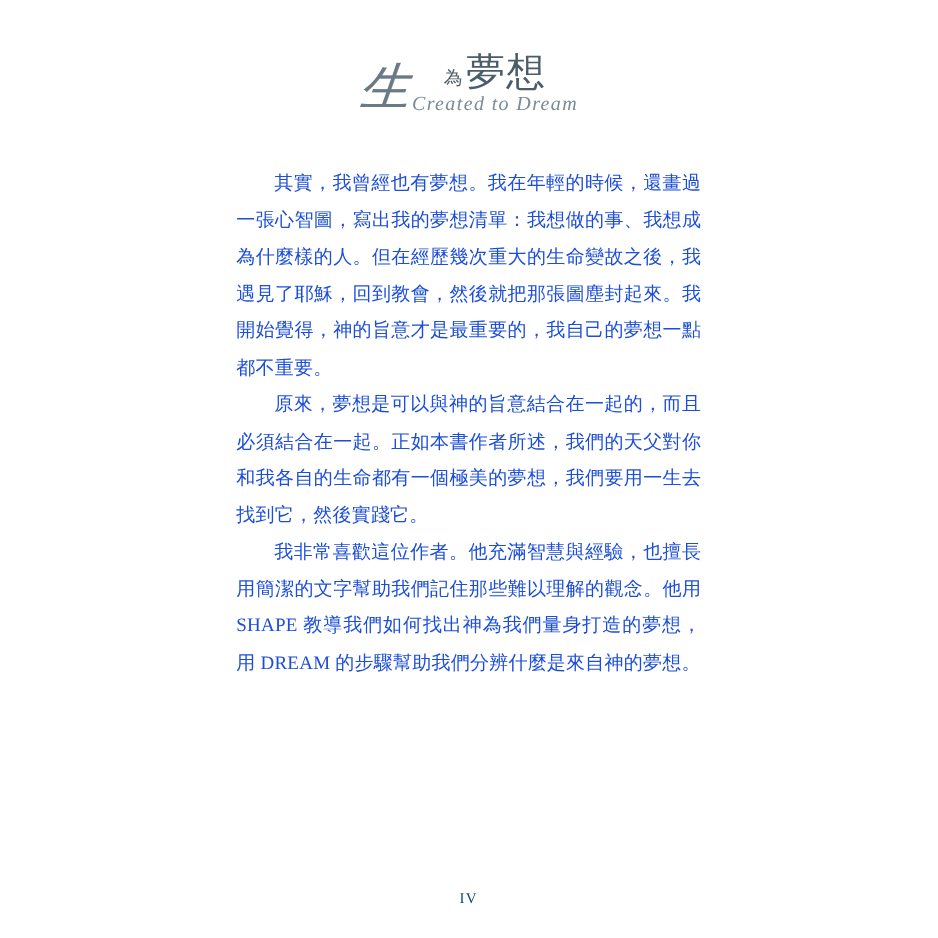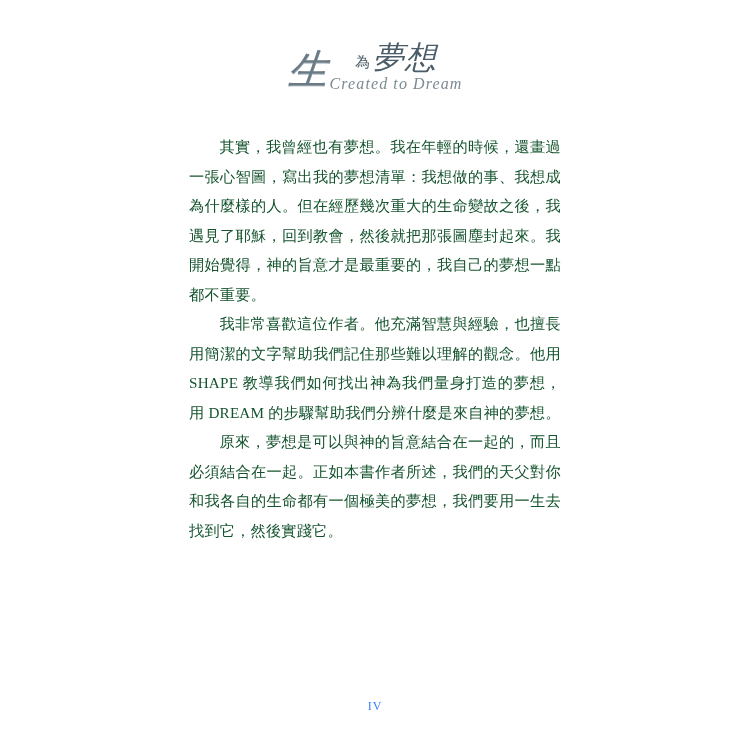--- a/index.html
+++ b/index.html
@@ -58,56 +58,55 @@
   }
   .logo-small {
     font-size: 15px;
     letter-spacing: 1px;
     margin-right: 2px;
     transform: translateY(-1px);
   }
   .logo-big {
     font-size: 31px;
     letter-spacing: 1px;
-    font-style: italic;
   }
   .logo-sub {
     font-size: 16px;
     letter-spacing: 1.1px;
     color: #7b8a93;
     font-family: "Liberation Serif", "DejaVu Serif", serif;
     font-style: italic;
     margin-top: 3px;
   }
 
   
   .text-col {
     width: 372px;
     margin-top: 40px;
     font-size: 15.2px;
     line-height: 29.5px;
     text-align: justify;
     text-justify: inter-ideograph;
-    color: #14532d;
+    color: #1d4ed8;
     letter-spacing: 0.2px;
   }
   .para {
     margin: 0;
     text-indent: 2em;
   }
 
   
   .folio {
     position: absolute;
-    bottom: 36px;
+    bottom: 24px;
     left: 0;
     right: 0;
     text-align: center;
     font-size: 12px;
-    color: #3b82f6;
+    color: #0c4a6e;
     letter-spacing: 1px;
     font-family: "Liberation Serif", "DejaVu Serif", serif;
   }
 </style>
 </head>
 <body>
 
 <div class="page">
 
   <div class="logo-block">
@@ -116,19 +115,19 @@
       <span class="logo-top">
         <span class="logo-small">為</span>
         <span class="logo-big">夢想</span>
       </span>
       <span class="logo-sub">Created to Dream</span>
     </span>
   </div>
 
   <div class="text-col">
     <p class="para">其實，我曾經也有夢想。我在年輕的時候，還畫過一張心智圖，寫出我的夢想清單：我想做的事、我想成為什麼樣的人。但在經歷幾次重大的生命變故之後，我遇見了耶穌，回到教會，然後就把那張圖塵封起來。我開始覺得，神的旨意才是最重要的，我自己的夢想一點都不重要。</p>
+    <p class="para">原來，夢想是可以與神的旨意結合在一起的，而且必須結合在一起。正如本書作者所述，我們的天父對你和我各自的生命都有一個極美的夢想，我們要用一生去找到它，然後實踐它。</p>
     <p class="para">我非常喜歡這位作者。他充滿智慧與經驗，也擅長用簡潔的文字幫助我們記住那些難以理解的觀念。他用 SHAPE 教導我們如何找出神為我們量身打造的夢想，用 DREAM 的步驟幫助我們分辨什麼是來自神的夢想。</p>
-    <p class="para">原來，夢想是可以與神的旨意結合在一起的，而且必須結合在一起。正如本書作者所述，我們的天父對你和我各自的生命都有一個極美的夢想，我們要用一生去找到它，然後實踐它。</p>
   </div>
 
   <div class="folio">IV</div>
 
 </div>
 
 </body></html>

